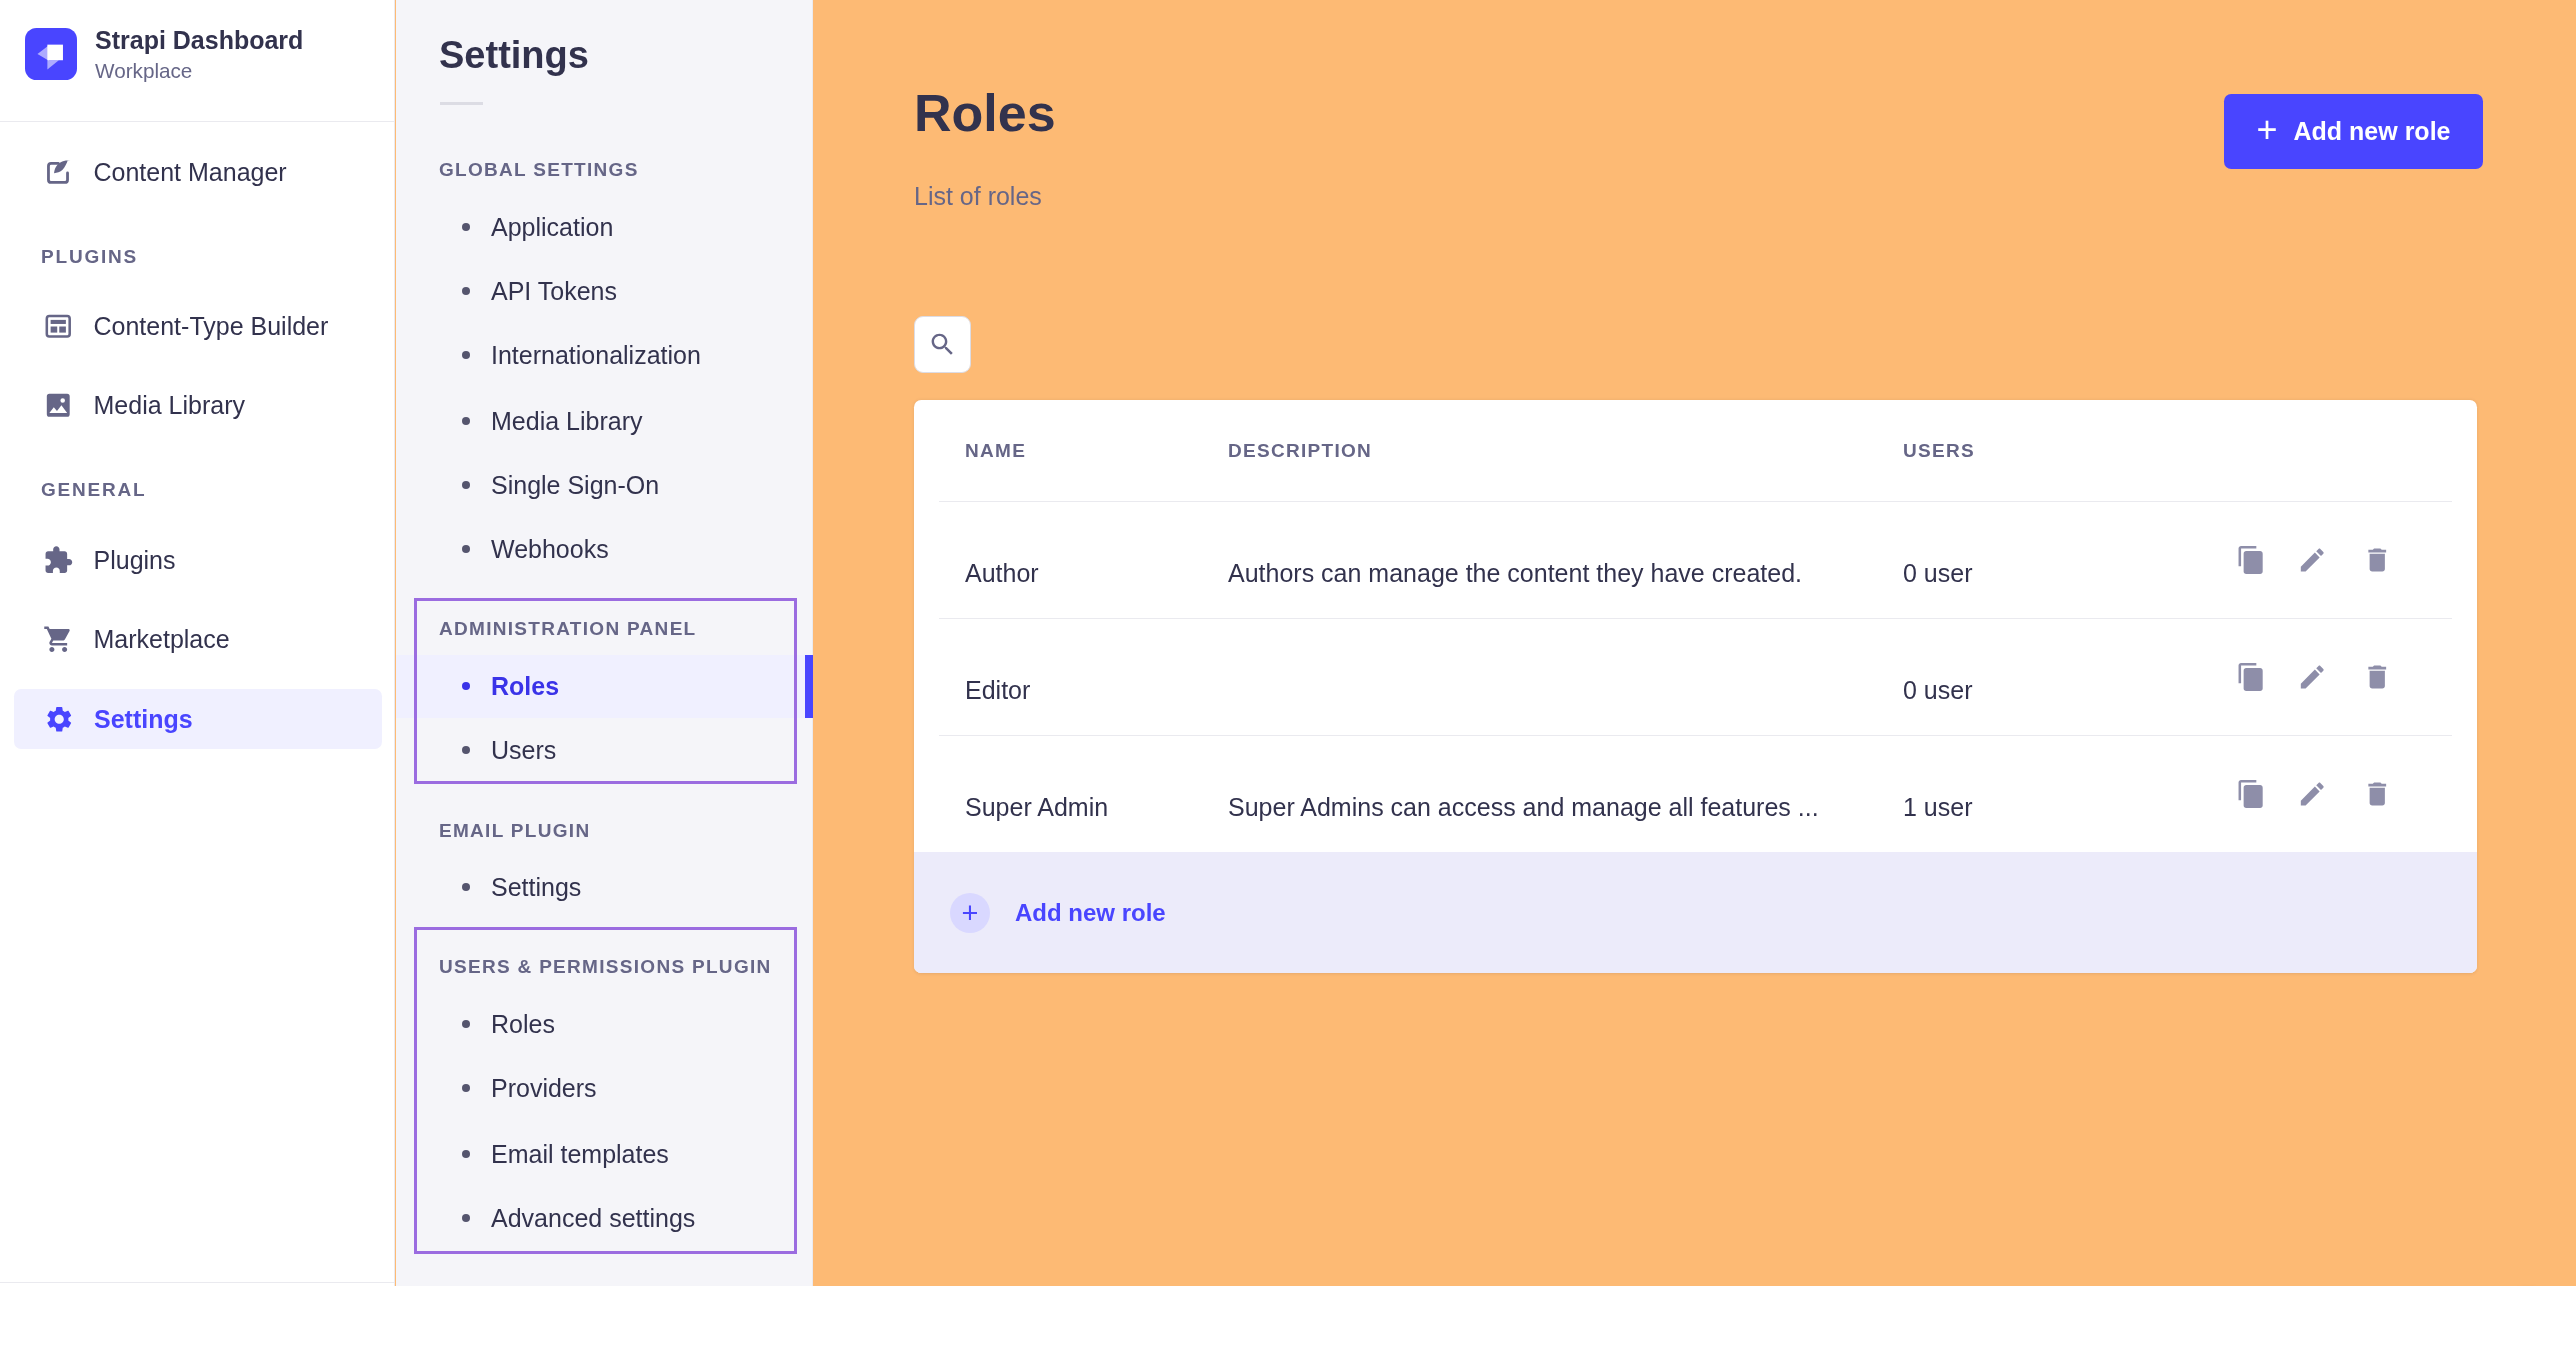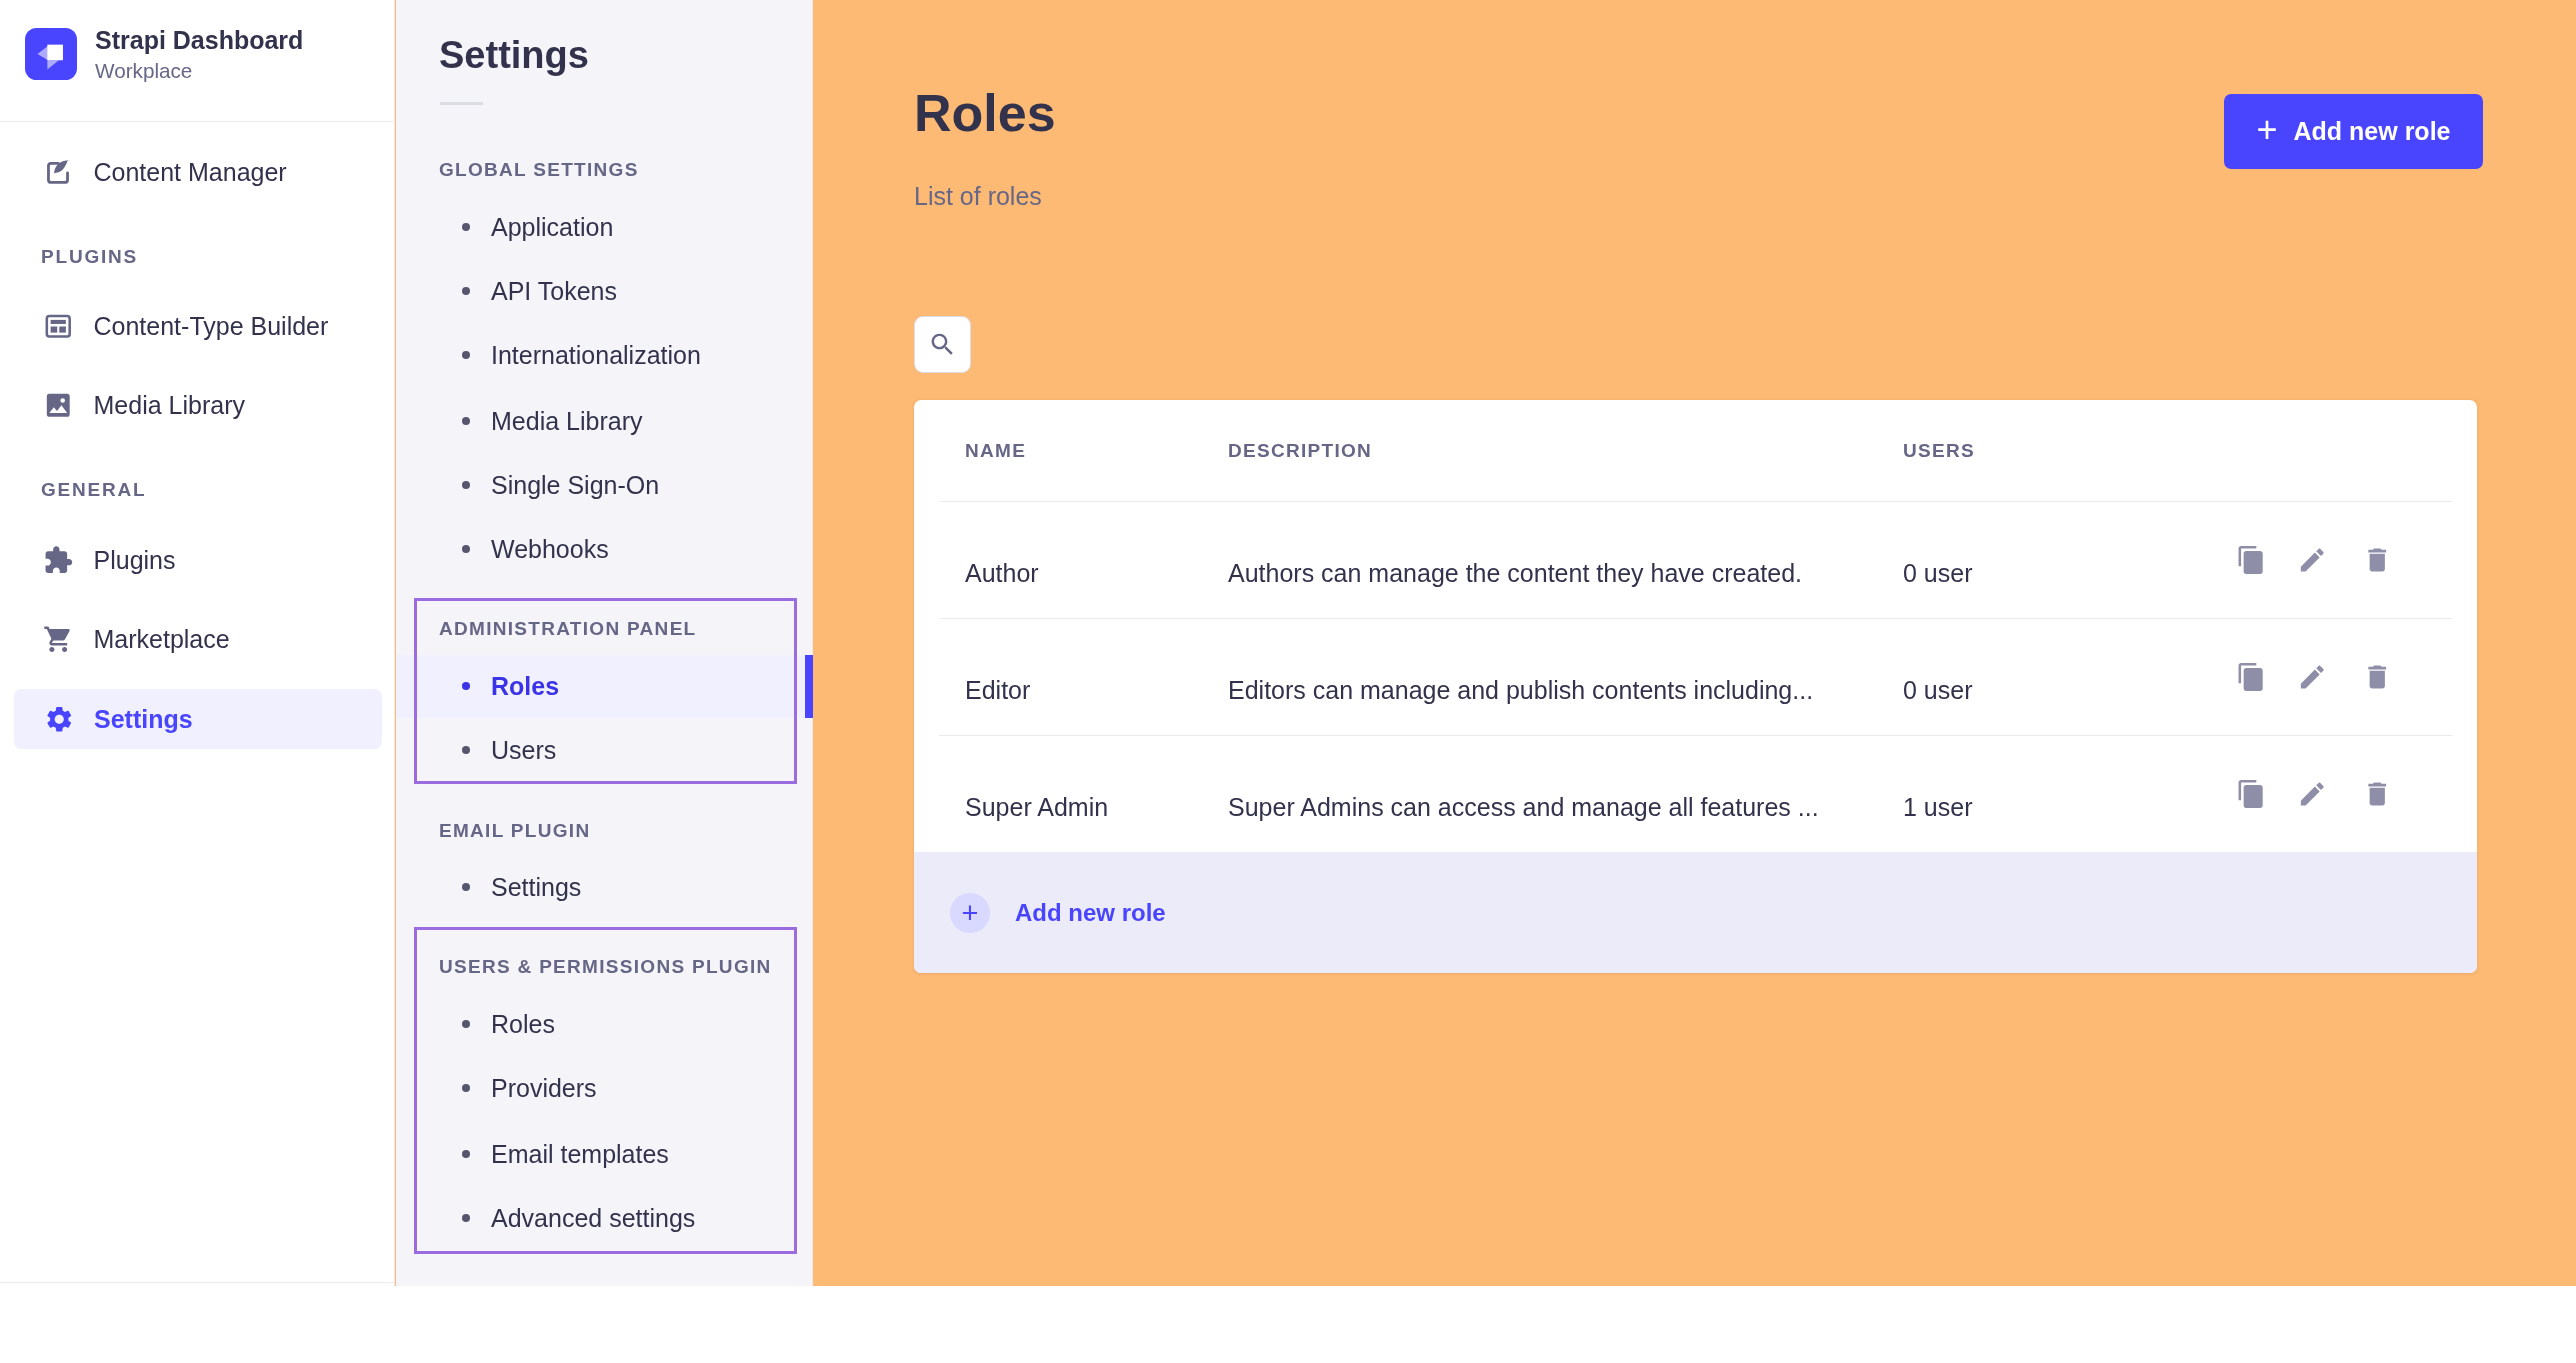--- a/index.html
+++ b/index.html
@@ -289,21 +289,20 @@
         <span class="action a3">
           <svg viewBox="0 0 24 24">
               <path fill="currentColor" d="M6 19c0 1.1.9 2 2 2h8c1.1 0 2-.9 2-2V7H6v12zM19 4h-3.5l-1-1h-5l-1 1H5v2h14V4z"></path>
             </svg>
         </span>
       </div>
       <div class="row-div" style="top:218px;"></div>
 
       <div class="t-row" style="top:218px;">
         <div class="cell c-name">Editor</div>
-        <div class="cell c-desc">Editors can manage and publish contents including...</div>
         <div class="cell c-users">0 user</div>
         <span class="action a1">
           <svg viewBox="0 0 24 24">
               <path fill="currentColor" d="M16 1H4c-1.1 0-2 .9-2 2v14h2V3h12V1zm3 4H8c-1.1 0-2 .9-2 2v14c0 1.1.9 2 2 2h11c1.1 0 2-.9 2-2V7c0-1.1-.9-2-2-2z"></path>
             </svg>
         </span>
         <span class="action a2">
           <svg viewBox="0 0 24 24">
               <path fill="currentColor" d="M3 17.25V21h3.75L17.81 9.94l-3.75-3.75L3 17.25zM20.71 7.04c.39-.39.39-1.02 0-1.41l-2.34-2.34c-.39-.39-1.02-.39-1.41 0l-1.83 1.83 3.75 3.75 1.83-1.83z"></path>
             </svg>

